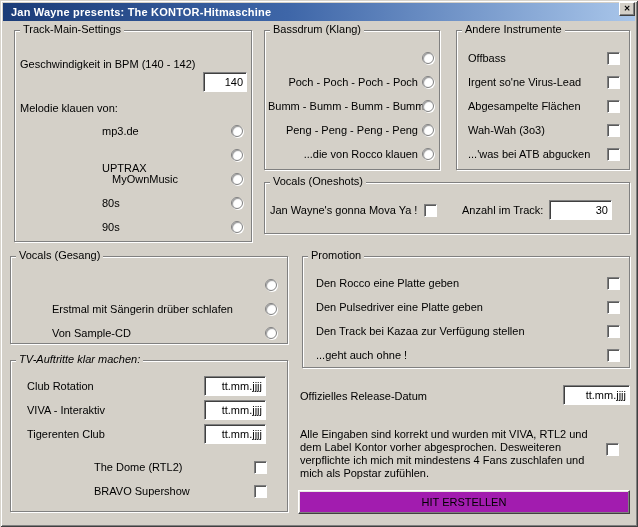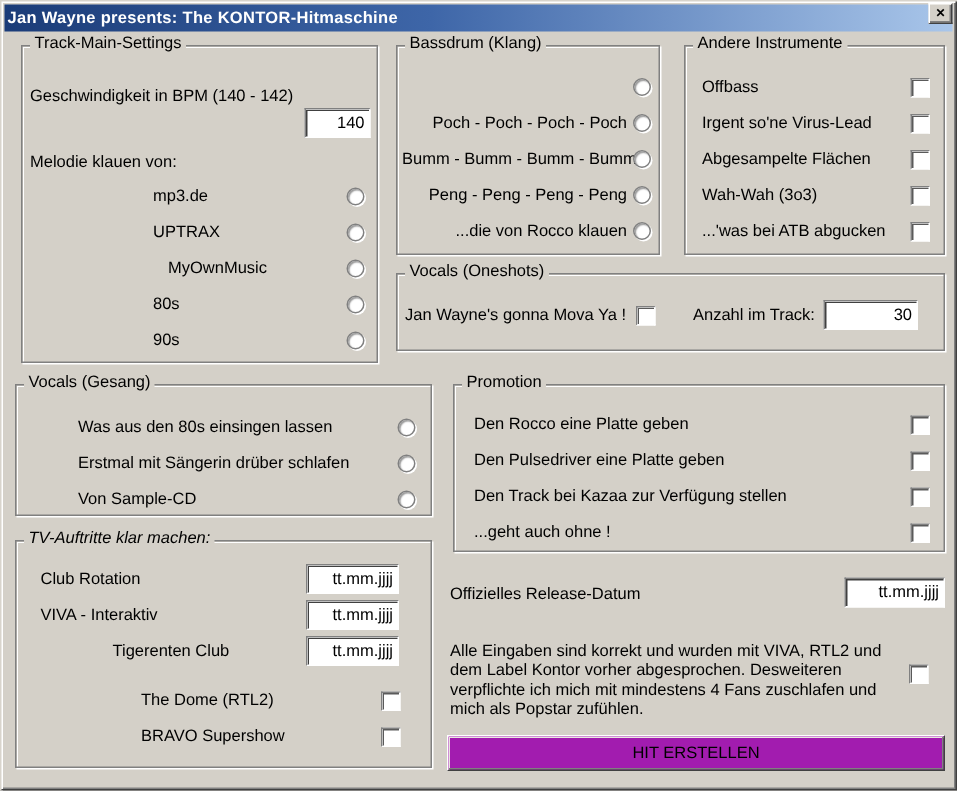--- a/index.html
+++ b/index.html
@@ -9,21 +9,21 @@
     font-family:"Liberation Sans","DejaVu Sans",sans-serif;font-size:11px;color:#000;
     box-shadow:inset 1px 1px 0 #d8d4cc, inset -1px -1px 0 #404040,
                inset 2px 2px 0 #ffffff, inset -2px -2px 0 #808080;
     overflow:hidden;
   }
   .titlebar{
     position:absolute;left:3px;top:3px;width:632px;height:18px;
     background:linear-gradient(to right,#1b3c78,#3e66a8 45%,#a9c6ea);
     display:flex;align-items:center;
   }
-  .title{color:#fff;font-weight:bold;font-size:11px;padding-left:2px;letter-spacing:.2px;
+  .title{color:#fff;font-weight:bold;font-size:11px;padding-left:8px;letter-spacing:.2px;
     white-space:nowrap;}
   .closebtn{
     position:absolute;right:3px;top:2px;width:16px;height:14px;background:#d4d0c8;
     border:1px solid;border-color:#ffffff #404040 #404040 #ffffff;
     box-shadow:inset -1px -1px 0 #808080;
     display:flex;align-items:center;justify-content:center;cursor:default;padding:0;
   }
   .closebtn span{font-size:8px;font-weight:bold;line-height:8px;}
   .grp{
     position:absolute;border:1px solid #808080;
@@ -92,21 +92,21 @@
 
   <div class="grp" style="left:10px;top:360px;width:278px;height:152px;"></div>
   <span class="legend" style="left:16px;top:353px;font-style:italic;">TV-Auftritte klar machen:</span>
 
   <span class="lbl" style="left:20px;top:57px;">Geschwindigkeit in BPM (140 - 142)</span>
   <input class="txt" style="left: 203px; top: 72px; width: 44px;" value="140">
   <span class="lbl" style="left:20px;top:101px;">Melodie klauen von:</span>
 
   <span class="lbl" style="left:102px;top:124px;">mp3.de</span>
   <span class="radio" style="left:231px;top:125px;"></span>
-  <span class="lbl" style="left:102px;top:148px;">UPTRAX</span>
+  <span class="lbl" style="left:102px;top:161px;">UPTRAX</span>
   <span class="radio" style="left:231px;top:149px;"></span>
   <span class="lbl" style="left:102px;top:172px;padding-left:10px;">MyOwnMusic</span>
   <span class="radio" style="left:231px;top:173px;"></span>
   <span class="lbl" style="left:102px;top:196px;">80s</span>
   <span class="radio" style="left:231px;top:197px;"></span>
   <span class="lbl" style="left:102px;top:220px;">90s</span>
   <span class="radio" style="left:231px;top:221px;"></span>
 
   <span class="radio" style="left:422px;top:52px;"></span>
   <span class="lbl r" style="left:268px;top:75px;width:150px;">Poch - Poch - Poch - Poch</span>
@@ -127,41 +127,40 @@
   <span class="lbl" style="left:468px;top:123px;">Wah-Wah (3o3)</span>
   <span class="chk" style="left:607px;top:124px;"></span>
   <span class="lbl" style="left:468px;top:147px;">...'was bei ATB abgucken</span>
   <span class="chk" style="left:607px;top:148px;"></span>
 
   <span class="lbl" style="left:270px;top:203px;">Jan Wayne's gonna Mova Ya !</span>
   <span class="chk" style="left:424px;top:204px;"></span>
   <span class="lbl" style="left:462px;top:203px;">Anzahl im Track:</span>
   <input class="txt" style="left: 549px; top: 200px; width: 63px;" value="30">
 
-  <span class="lbl" style="left:52px;top:278px;">Was aus den 80s einsingen lassen</span>
   <span class="radio" style="left:265px;top:279px;"></span>
   <span class="lbl" style="left:52px;top:302px;">Erstmal mit Sängerin drüber schlafen</span>
   <span class="radio" style="left:265px;top:303px;"></span>
   <span class="lbl" style="left:52px;top:326px;">Von Sample-CD</span>
   <span class="radio" style="left:265px;top:327px;"></span>
 
   <span class="lbl" style="left:316px;top:276px;">Den Rocco eine Platte geben</span>
   <span class="chk" style="left:607px;top:277px;"></span>
   <span class="lbl" style="left:316px;top:300px;">Den Pulsedriver eine Platte geben</span>
   <span class="chk" style="left:607px;top:301px;"></span>
   <span class="lbl" style="left:316px;top:324px;">Den Track bei Kazaa zur Verfügung stellen</span>
   <span class="chk" style="left:607px;top:325px;"></span>
   <span class="lbl" style="left:316px;top:348px;">...geht auch ohne !</span>
   <span class="chk" style="left:607px;top:349px;"></span>
 
   <span class="lbl" style="left:27px;top:379px;">Club Rotation</span>
   <input class="txt" style="left: 204px; top: 376px; width: 62px;" value="tt.mm.jjjj">
   <span class="lbl" style="left:27px;top:403px;">VIVA - Interaktiv</span>
   <input class="txt" style="left: 204px; top: 400px; width: 62px;" value="tt.mm.jjjj">
-  <span class="lbl" style="left:27px;top:427px;margin-left:48px;">Tigerenten Club</span>
+  <span class="lbl" style="left:27px;top:427px;">Tigerenten Club</span>
   <input class="txt" style="left: 204px; top: 424px; width: 62px;" value="tt.mm.jjjj">
 
   <span class="lbl" style="left:94px;top:460px;">The Dome (RTL2)</span>
   <span class="chk" style="left:254px;top:461px;"></span>
   <span class="lbl" style="left:94px;top:484px;">BRAVO Supershow</span>
   <span class="chk" style="left:254px;top:485px;"></span>
 
   <span class="lbl" style="left:300px;top:389px;">Offizielles Release-Datum</span>
   <input class="txt" style="left: 563px; top: 385px; width: 67px;" value="tt.mm.jjjj">
 

